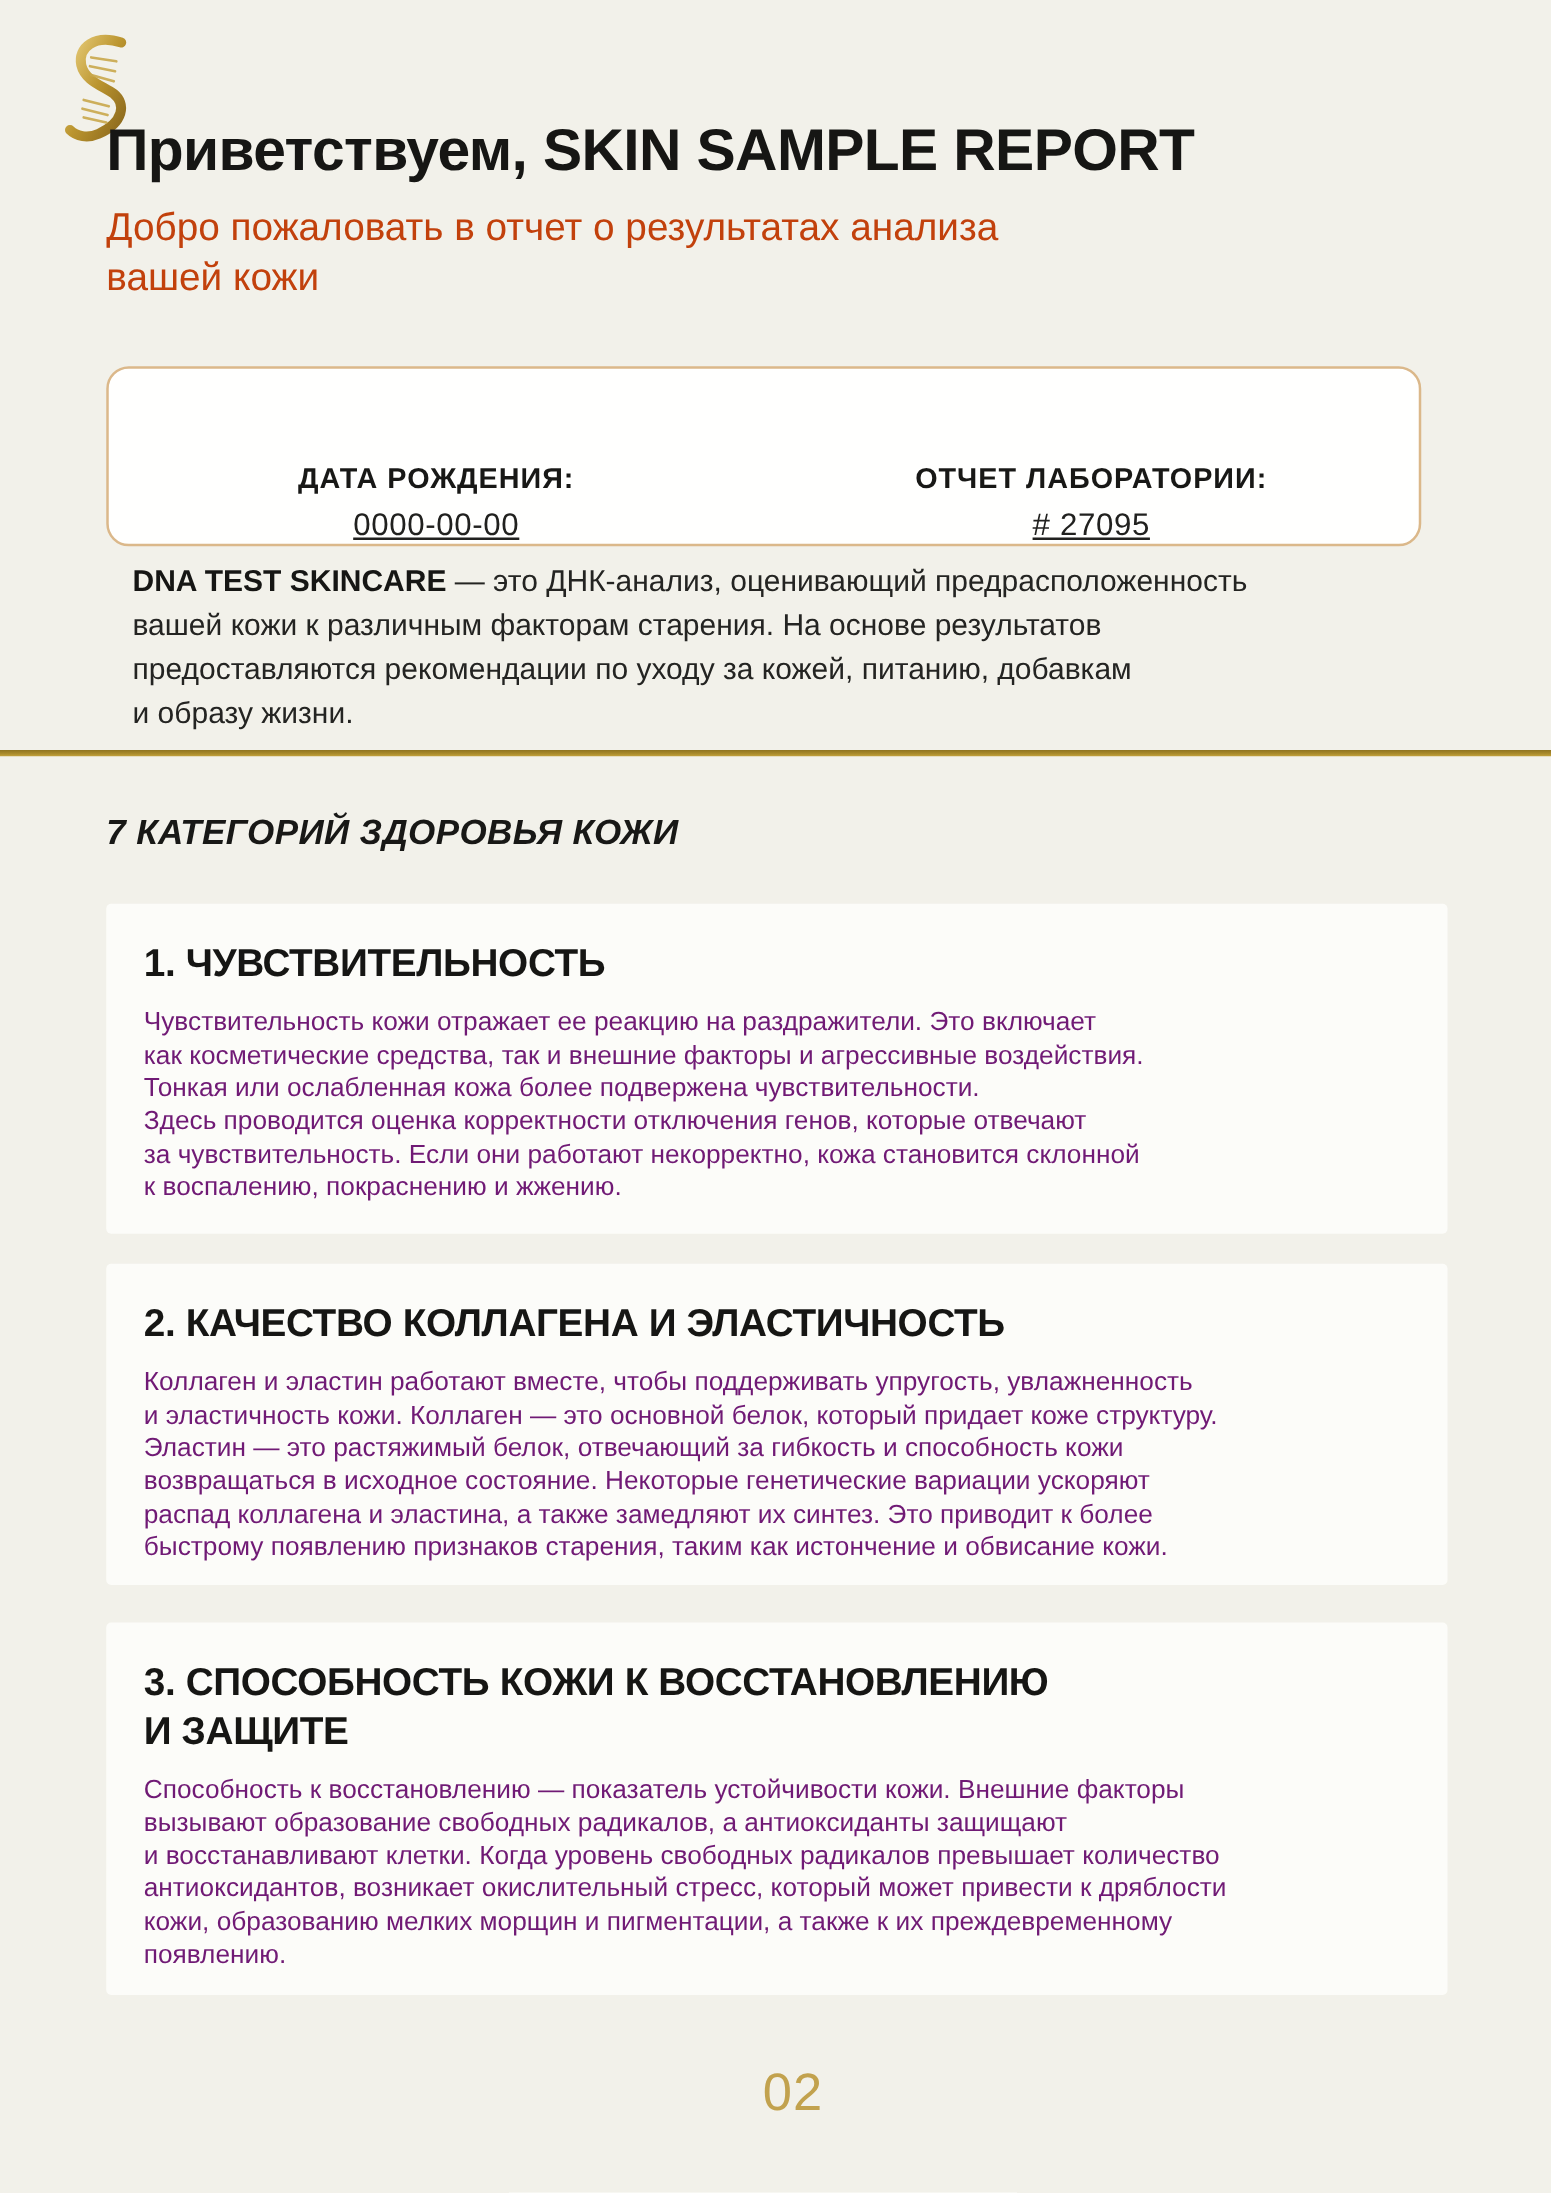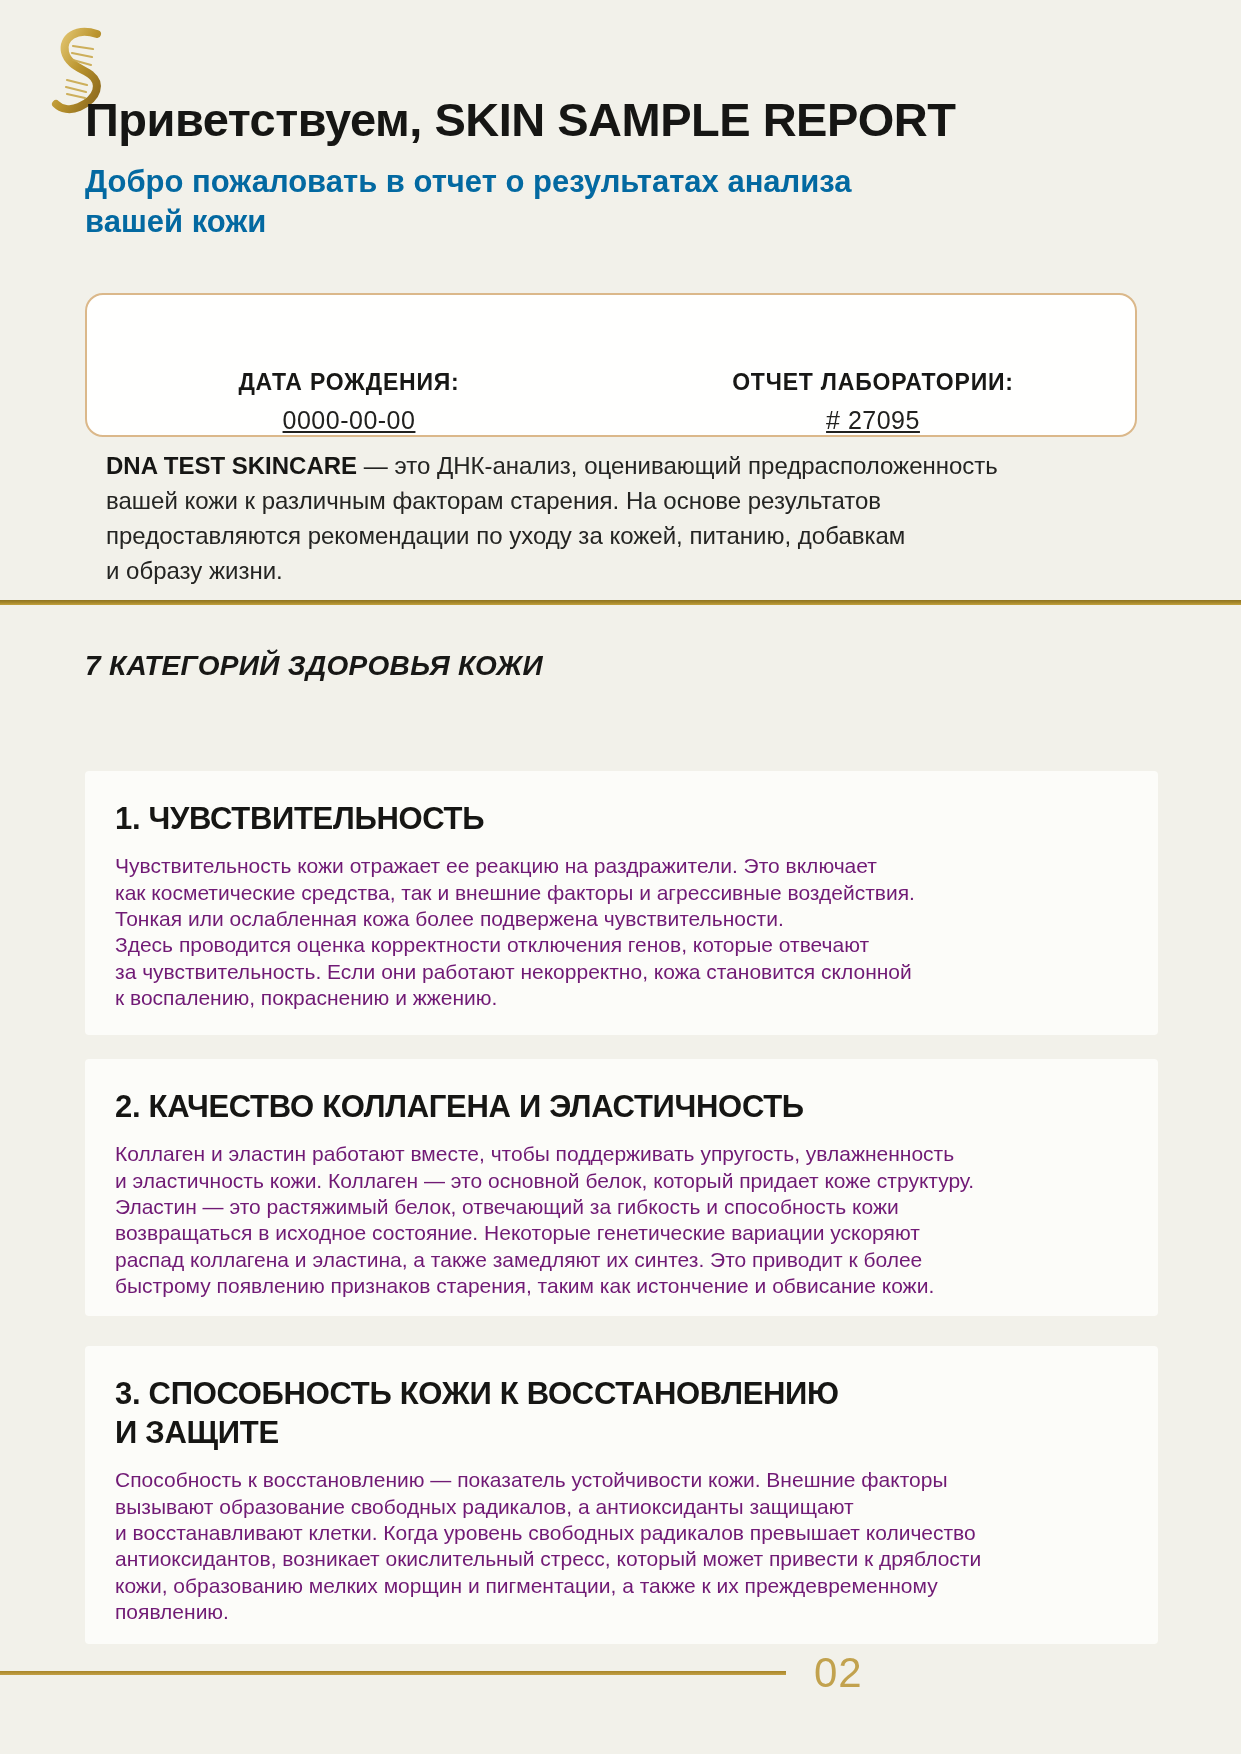--- a/index.html
+++ b/index.html
@@ -16,21 +16,21 @@
   
   .logo{position:absolute;left:40px;top:24px;width:80px;height:96px;}
 
   
   .h1{
     position:absolute;left:85px;top:92px;width:1080px;
     font-size:47px;font-weight:800;letter-spacing:-0.5px;color:#161614;
   }
   .subtitle{
     position:absolute;left:85px;top:162px;width:1000px;
-    font-size:31px;font-weight:700;line-height:1.3;color:#0369a1;
+    font-size:31px;font-weight:400;line-height:1.3;color:#c2410c;
   }
 
   
   .info-box{
     position:absolute;left:85px;top:293px;width:1052px;height:144px;
     background:#fffffe;border:2px solid #dbb88a;border-radius:18px;
     box-sizing:border-box;display:flex;align-items:flex-end;
   }
   .info-field{flex:1 1 0;text-align:center;padding:0 10px;}
   .info-label{font-size:23px;font-weight:700;letter-spacing:0.8px;color:#181816;}
@@ -52,36 +52,35 @@
   
   .section-title{
     position:absolute;left:85px;top:650px;width:1072px;
     text-align:left;font-size:28px;font-weight:700;letter-spacing:0.3px;color:#181816;font-style:italic;
   }
 
   .card{
     position:absolute;left:85px;width:1073px;
     background:#fcfcf9;border-radius:4px;box-sizing:border-box;
     padding:28px 30px;
-    margin-top:48px;
   }
   .card-1{top:723px;height:264px;}
   .card-2{top:1011px;height:257px;}
   .card-3{top:1298px;height:298px;}
   .card-heading{
     font-size:31px;font-weight:800;letter-spacing:-0.3px;color:#161614;line-height:1.26;
   }
   .card-body{
     margin-top:15px;font-size:21px;line-height:1.26;color:#701a75;
   }
 
   
   .footer{
     position:absolute;left:0;top:1650px;width:1241px;height:46px;
-    display:flex;align-items:center;
+    display:flex;align-items:center;flex-direction:column;
   }
   .footer-line{
     width:786px;height:4px;
     background:linear-gradient(180deg,#a8862a 0%,#c3a045 100%);
   }
   .page-number{
     margin-left:28px;font-size:42px;font-weight:400;letter-spacing:1px;color:#c2a24e;
   }
 </style>
 </head>

